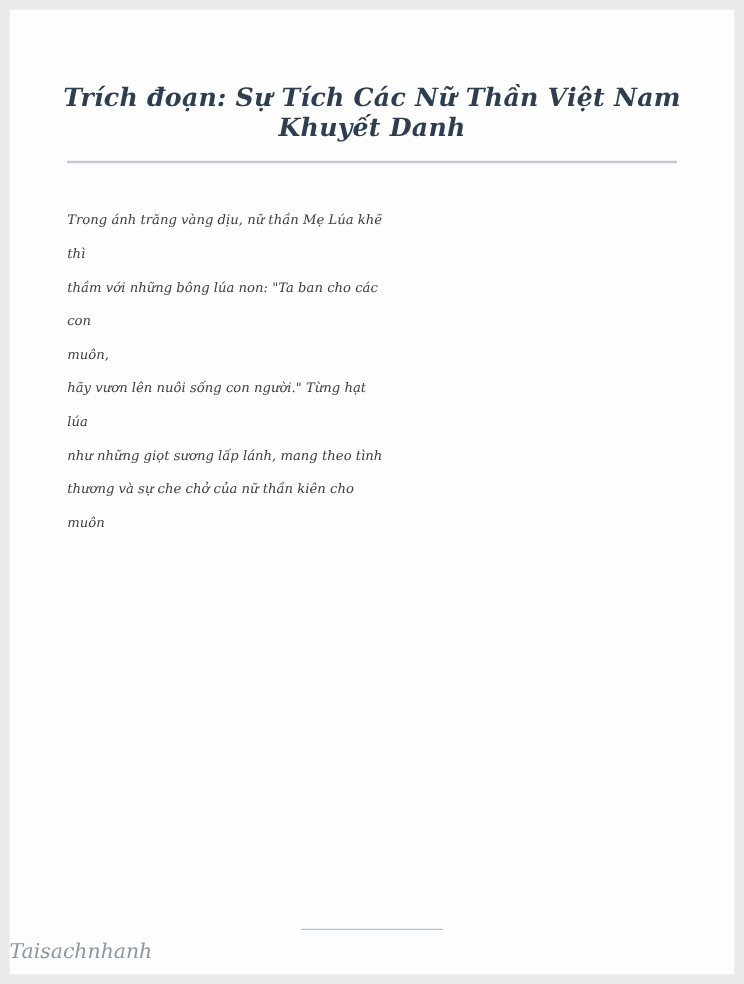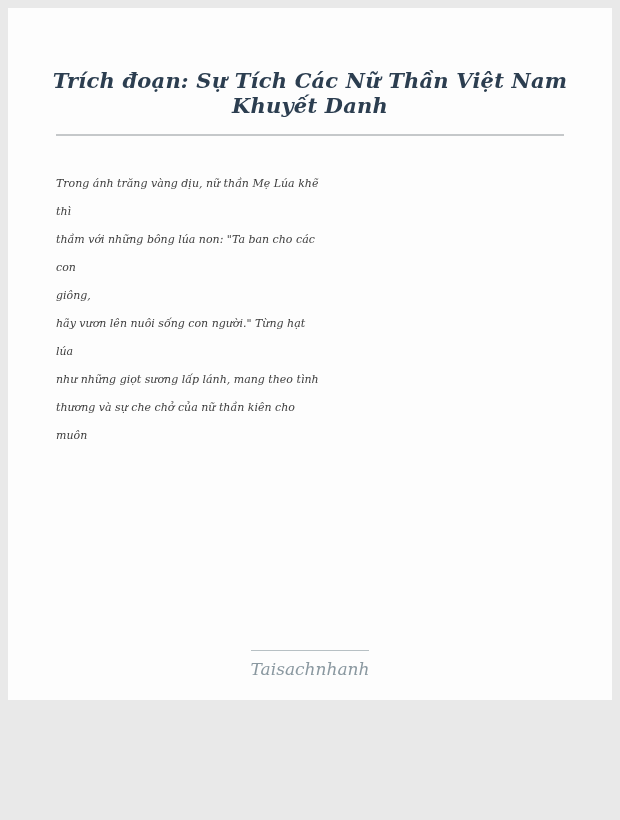--- a/index.html
+++ b/index.html
@@ -12,21 +12,21 @@
     background: #e9e9e9;
     font-family: "DejaVu Serif", serif;
     position: relative;
     overflow: hidden;
   }
   .sheet {
     position: absolute;
     left: 8px;
     top: 8px;
     width: 604px;
-    height: 692px;
+    height: 804px;
     background: #fdfdfd;
   }
   .doc-title {
     margin-top: 60px;
     text-align: center;
     font-size: 21px;
     font-style: italic;
     font-weight: bold;
     color: #2c3e50;
     letter-spacing: 0.2px;
@@ -44,22 +44,22 @@
   }
   .doc-line {
     height: 28px;
     line-height: 28px;
     white-space: nowrap;
   }
   .doc-footer {
     position: absolute;
     left: 0;
     right: 0;
-    bottom: 20px;
-    text-align: center;
+    bottom: 8px;
+    text-align: left;
   }
   .footer-rule {
     border: none;
     border-top: 1px solid #b7c0c4;
     width: 118px;
     margin: 0 auto;
   }
   .footer-brand {
     margin-top: 7px;
     font-size: 17px;
@@ -75,21 +75,21 @@
 
   <h1 class="doc-title">Trích đoạn: Sự Tích Các Nữ Thần Việt Nam Khuyết Danh</h1>
 
   <hr class="title-rule">
 
   <div class="doc-body">
     <div class="doc-line">Trong ánh trăng vàng dịu, nữ thần Mẹ Lúa khẽ</div>
     <div class="doc-line">thì</div>
     <div class="doc-line">thầm với những bông lúa non: "Ta ban cho các</div>
     <div class="doc-line">con</div>
-    <div class="doc-line">giông,</div>
+    <div class="doc-line">muôn,</div>
     <div class="doc-line">hãy vươn lên nuôi sống con người." Từng hạt</div>
     <div class="doc-line">lúa</div>
     <div class="doc-line">như những giọt sương lấp lánh, mang theo tình</div>
     <div class="doc-line">thương và sự che chở của nữ thần kiên cho</div>
     <div class="doc-line">muôn</div>
   </div>
 
   <div class="doc-footer">
     <hr class="footer-rule">
     <div class="footer-brand">Taisachnhanh</div>

